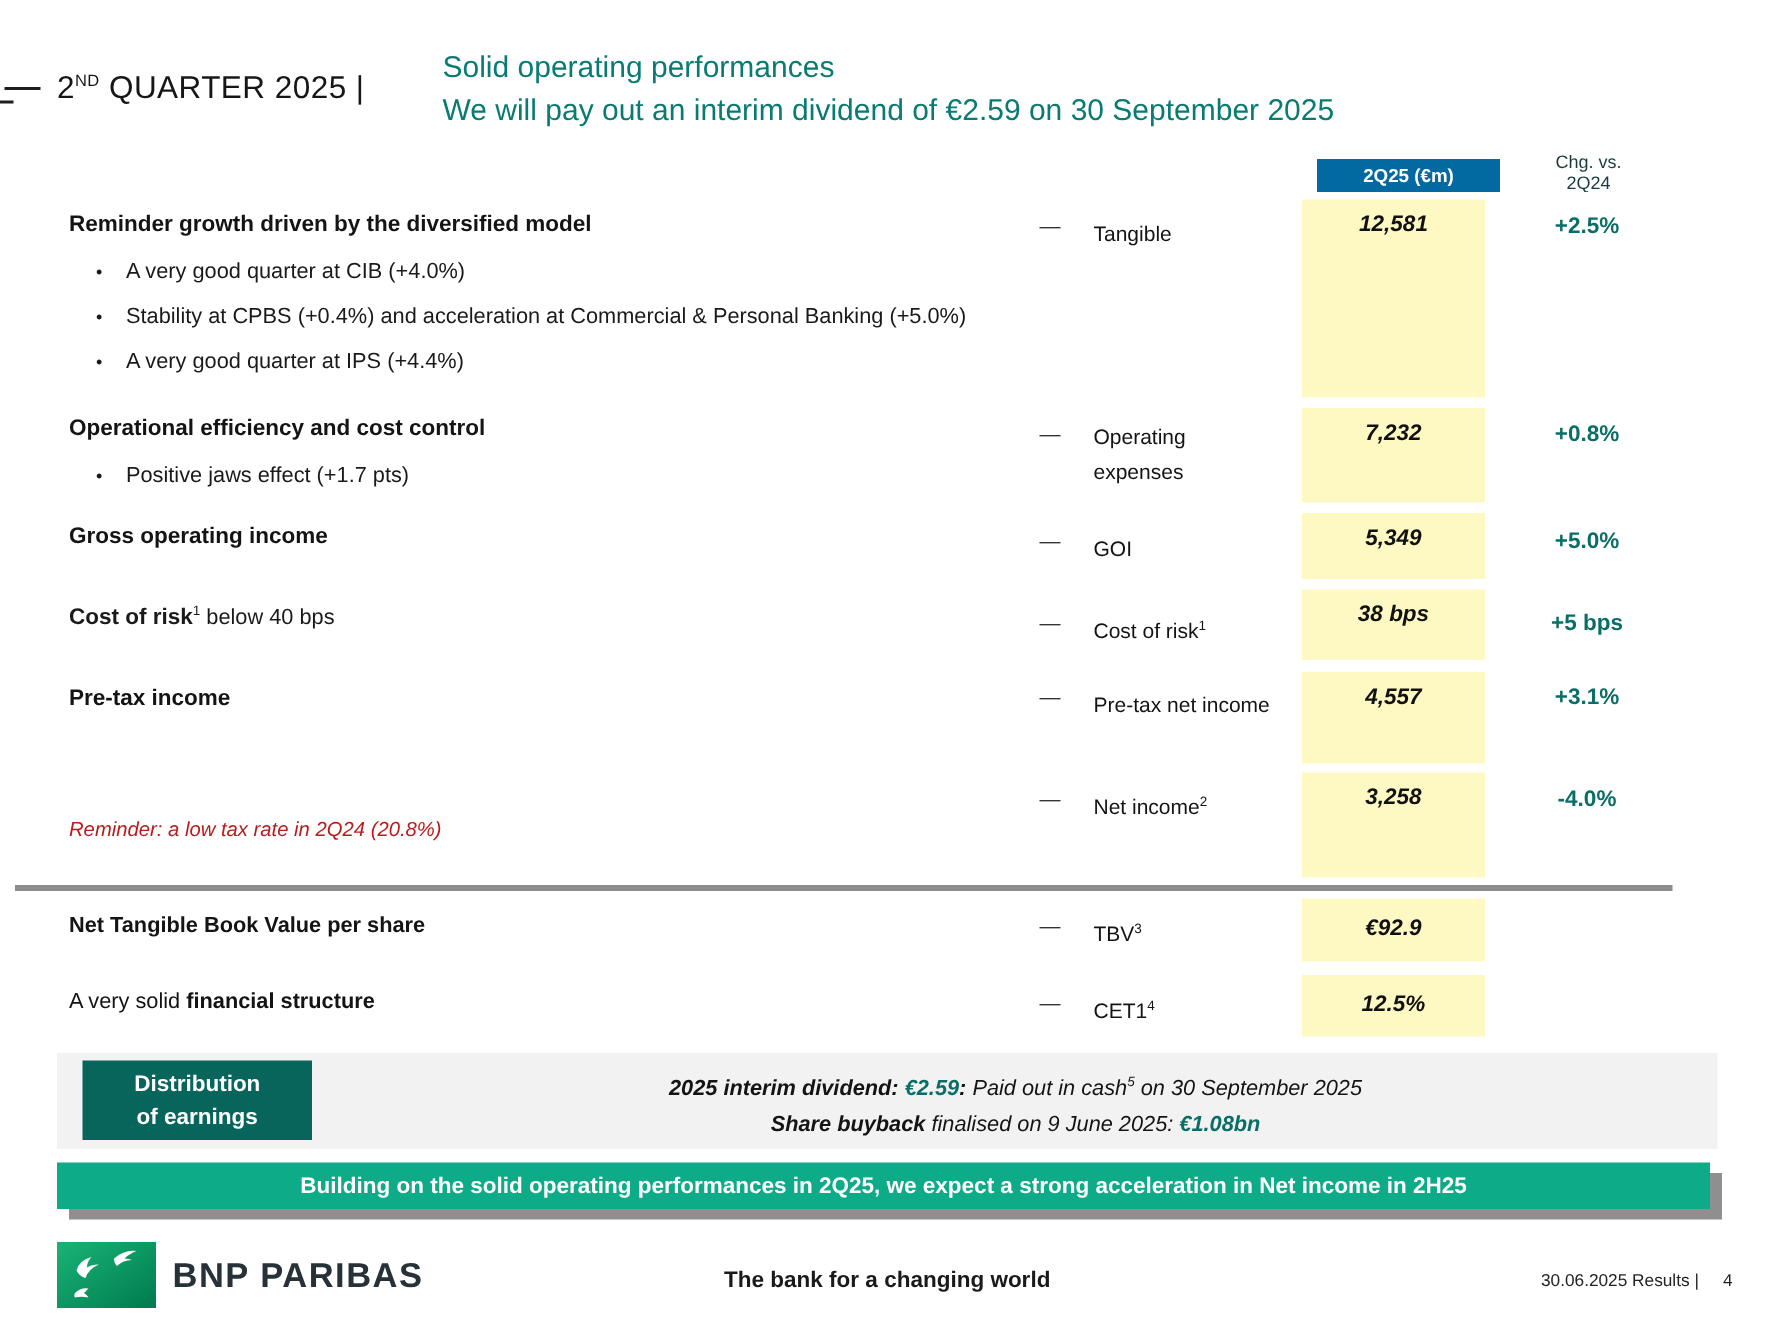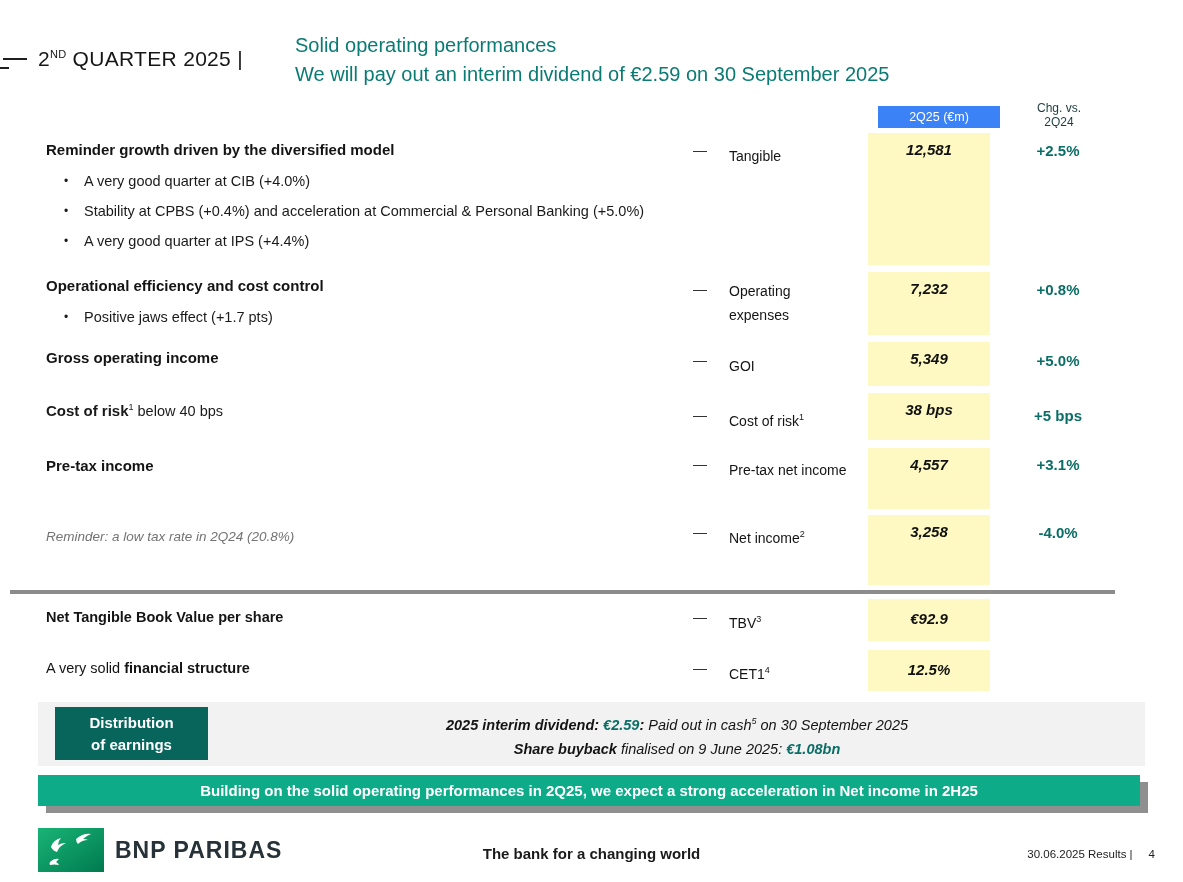--- a/index.html
+++ b/index.html
@@ -8,32 +8,32 @@
     font-family:"Liberation Sans",sans-serif;color:#1a1a1a;overflow:hidden;
   }
 
   
   .edge-dash{position:absolute;background:#1f1f1f;height:2px;}
   .kicker{position:absolute;left:38px;top:47px;font-size:21px;color:#161616;letter-spacing:.3px;}
   .kicker sup{font-size:11px;}
   .slide-title{position:absolute;left:295px;top:31px;font-size:20px;line-height:29px;color:#0a7b73;}
 
   
-  .vhead{position:absolute;left:878px;top:106px;width:122px;height:22px;background:#3b82f6;
-         color:#fff;font-size:12.5px;font-weight:normal;text-align:center;line-height:22px;}
+  .vhead{position:absolute;left:878px;top:106px;width:122px;height:22px;background:#0369a1;
+         color:#fff;font-size:12.5px;font-weight:bold;text-align:center;line-height:22px;}
   .chead{position:absolute;left:1013px;top:102px;width:92px;height:26px;overflow:hidden;
          font-size:12px;line-height:13.5px;color:#1b3c3c;text-align:center;}
 
   
   .lblock{position:absolute;left:46px;width:640px;}
   .lhead{font-size:15px;font-weight:bold;color:#141414;}
   .bullets{margin-top:13px;}
   .bullet{display:flex;font-size:14.5px;line-height:21px;margin:0 0 9px 18px;width:600px;}
   .bullet .dot{width:20px;flex:0 0 20px;font-size:12px;line-height:21px;}
-  .note{font-style:italic;font-size:13.5px;margin-top:4px;color:#737373;}
+  .note{font-style:italic;font-size:13.5px;margin-top:20px;color:#b91c1c;}
 
   
   .mrow{position:absolute;left:693px;width:190px;display:flex;}
   .mdash{width:36px;flex:0 0 36px;font-size:14px;color:#333;}
   .mlabel{font-size:14px;line-height:20px;width:120px;color:#141414;}
   .mlabel sup{font-size:9px;}
   .vcell{position:absolute;left:868px;width:122px;background:#fef9c3;font-style:italic;}
   .vval{padding-top:8px;text-align:center;font-size:15px;font-weight:bold;color:#111;}
   .chg{position:absolute;left:1005px;width:106px;text-align:center;
        font-size:15px;font-weight:bold;color:#0b6e66;}

